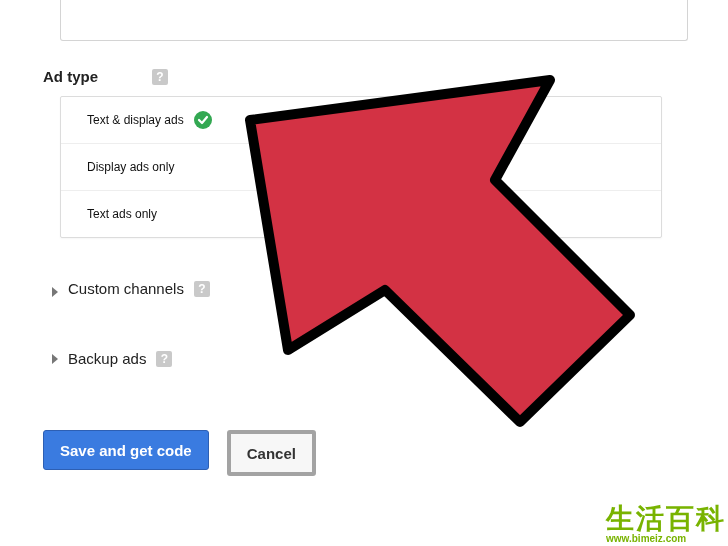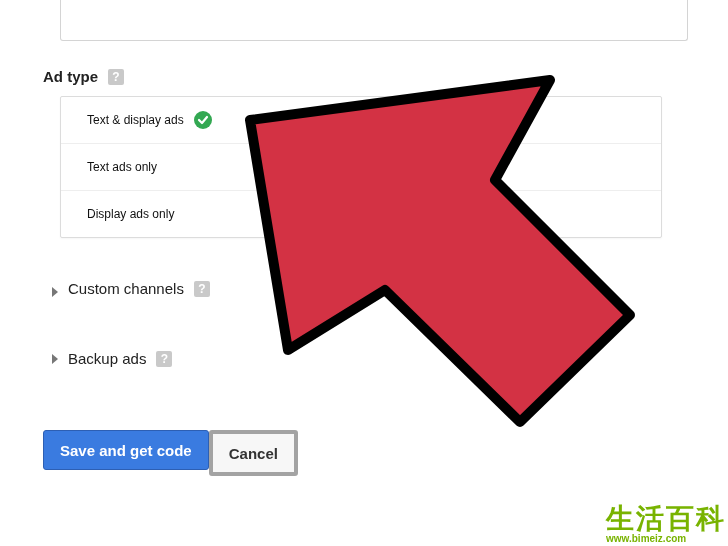--- a/index.html
+++ b/index.html
@@ -26,20 +26,21 @@
   .section-label {
     position: absolute;
     left: 43px;
     display: flex;
     align-items: center;
     font-size: 15px;
     color: #222;
   }
   .section-label.bold {
     font-weight: bold;
+    gap: 44px;
   }
   .help-box {
     width: 16px;
     height: 16px;
     background: #c9c9c9;
     color: #fff;
     font-size: 12px;
     font-weight: bold;
     display: inline-flex;
     align-items: center;
@@ -101,20 +102,21 @@
   }
   .backup-ads {
     top: 350px;
     left: 52px;
   }
   .button-row {
     position: absolute;
     left: 43px;
     top: 430px;
     display: flex;
+    gap: 18px;
   }
   .btn {
     height: 38px;
     padding: 0 16px;
     font-size: 15px;
     font-weight: bold;
     border-radius: 3px;
     display: inline-flex;
     align-items: center;
     justify-content: center;
@@ -172,24 +174,24 @@
 <div class="options-box">
   <div class="option-row">
     <span>Text &amp; display ads</span>
     <span class="check-badge">
       <svg width="12" height="12" viewBox="0 0 12 12">
           <path d="M2 6 L5 9 L10 3" stroke="#fff" stroke-width="2.2" fill="none" stroke-linecap="round" stroke-linejoin="round"></path>
         </svg>
     </span>
   </div>
   <div class="option-row">
-    <span>Text ads only</span>
+    <span>Display ads only</span>
   </div>
   <div class="option-row">
-    <span>Display ads only</span>
+    <span>Text ads only</span>
   </div>
 </div>
 
 <div class="section-label custom-channels">
   <span class="tri"></span>
   <span>Custom channels</span>
   <span class="help-box">?</span>
 </div>
 
 <div class="section-label backup-ads">

